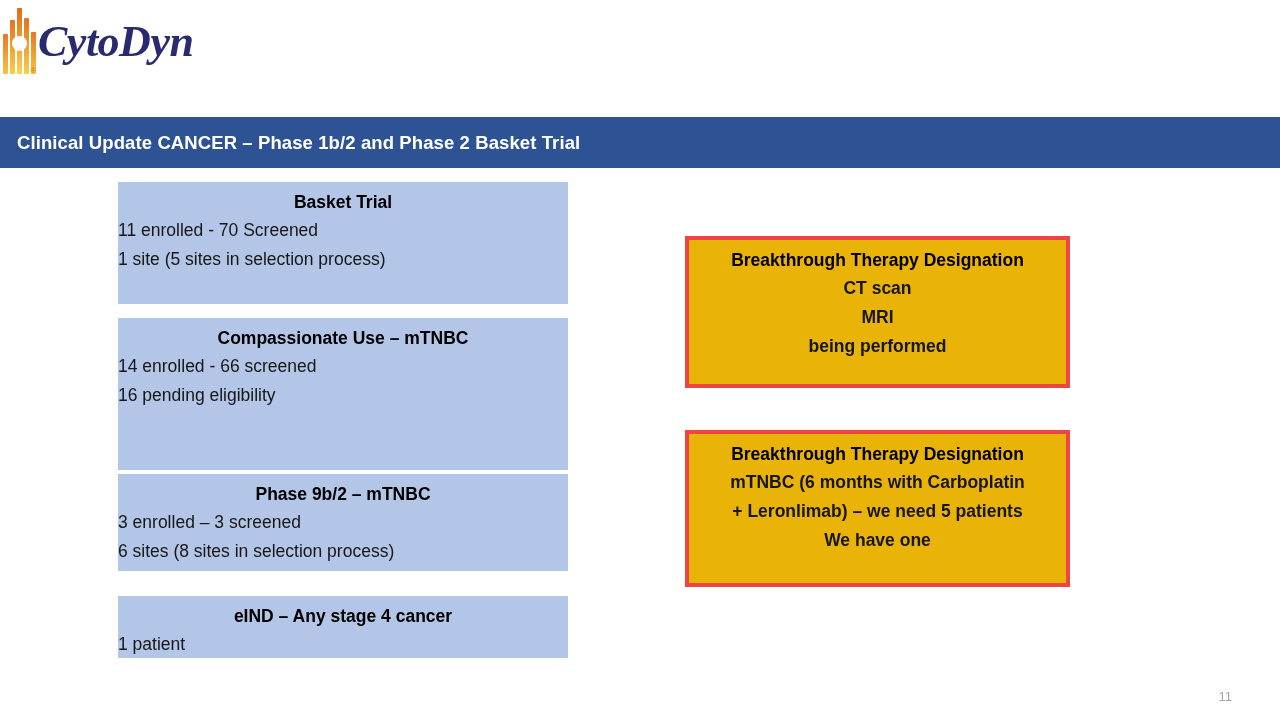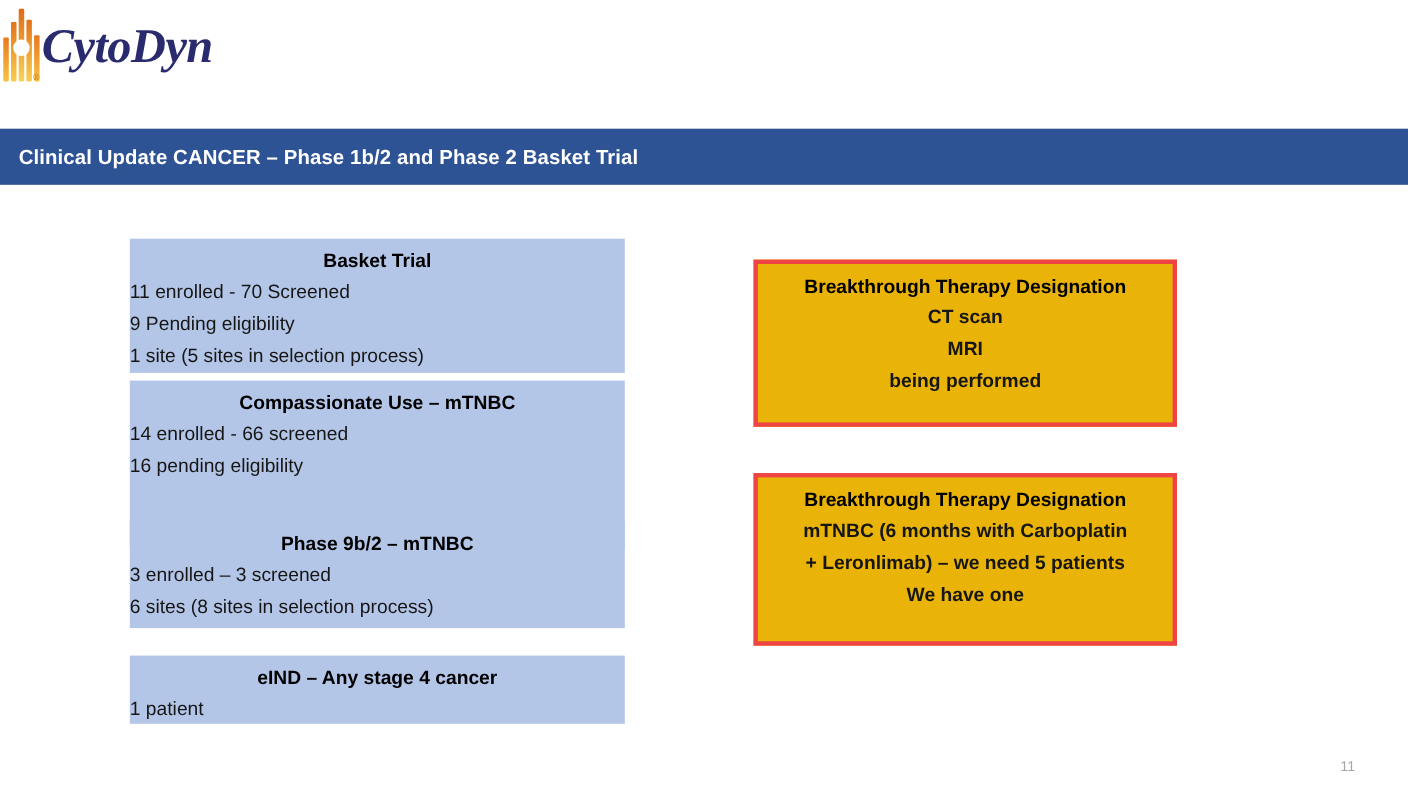--- a/index.html
+++ b/index.html
@@ -130,22 +130,22 @@
   }
   .green-box .box-line {
     text-align: center;
     font-weight: bold;
   }
   .green-box .box-line.spacer {
     line-height: 14px;
   }
 
   
-  #box-basket       { top: 182px; height: 122px; margin-top: 35px; }
-  #box-compassionate{ top: 346px; height: 152px; }
+  #box-basket       { top: 182px; height: 122px; }
+  #box-compassionate{ top: 318px; height: 152px; }
   #box-phase        { top: 474px; height: 97px; }
   #box-eind         { top: 596px; height: 62px; }
   #box-btd-imaging  { top: 236px; height: 152px; }
   #box-btd-mtnbc    { top: 430px; height: 157px; }
 
   
   .page-number {
     position: absolute;
     right: 48px;
     bottom: 16px;
@@ -169,21 +169,20 @@
   <div class="logo-reg">®</div>
 </div>
 
 <div class="header-band">
   <div class="header-title">Clinical Update CANCER – Phase 1b/2 and Phase 2 Basket Trial</div>
 </div>
 
 <div class="info-box blue-box" id="box-basket">
   <div class="box-title">Basket Trial</div>
   <div class="box-line">11 enrolled  -  70 Screened</div>
-  <div class="box-line">9 Pending eligibility</div>
   <div class="box-line">1 site (5 sites in selection process)</div>
 </div>
 
 <div class="info-box blue-box" id="box-compassionate">
   <div class="box-title">Compassionate Use – mTNBC</div>
   <div class="box-line">14 enrolled  -  66 screened</div>
   <div class="box-line">16 pending eligibility</div>
 </div>
 
 <div class="info-box blue-box" id="box-phase">

